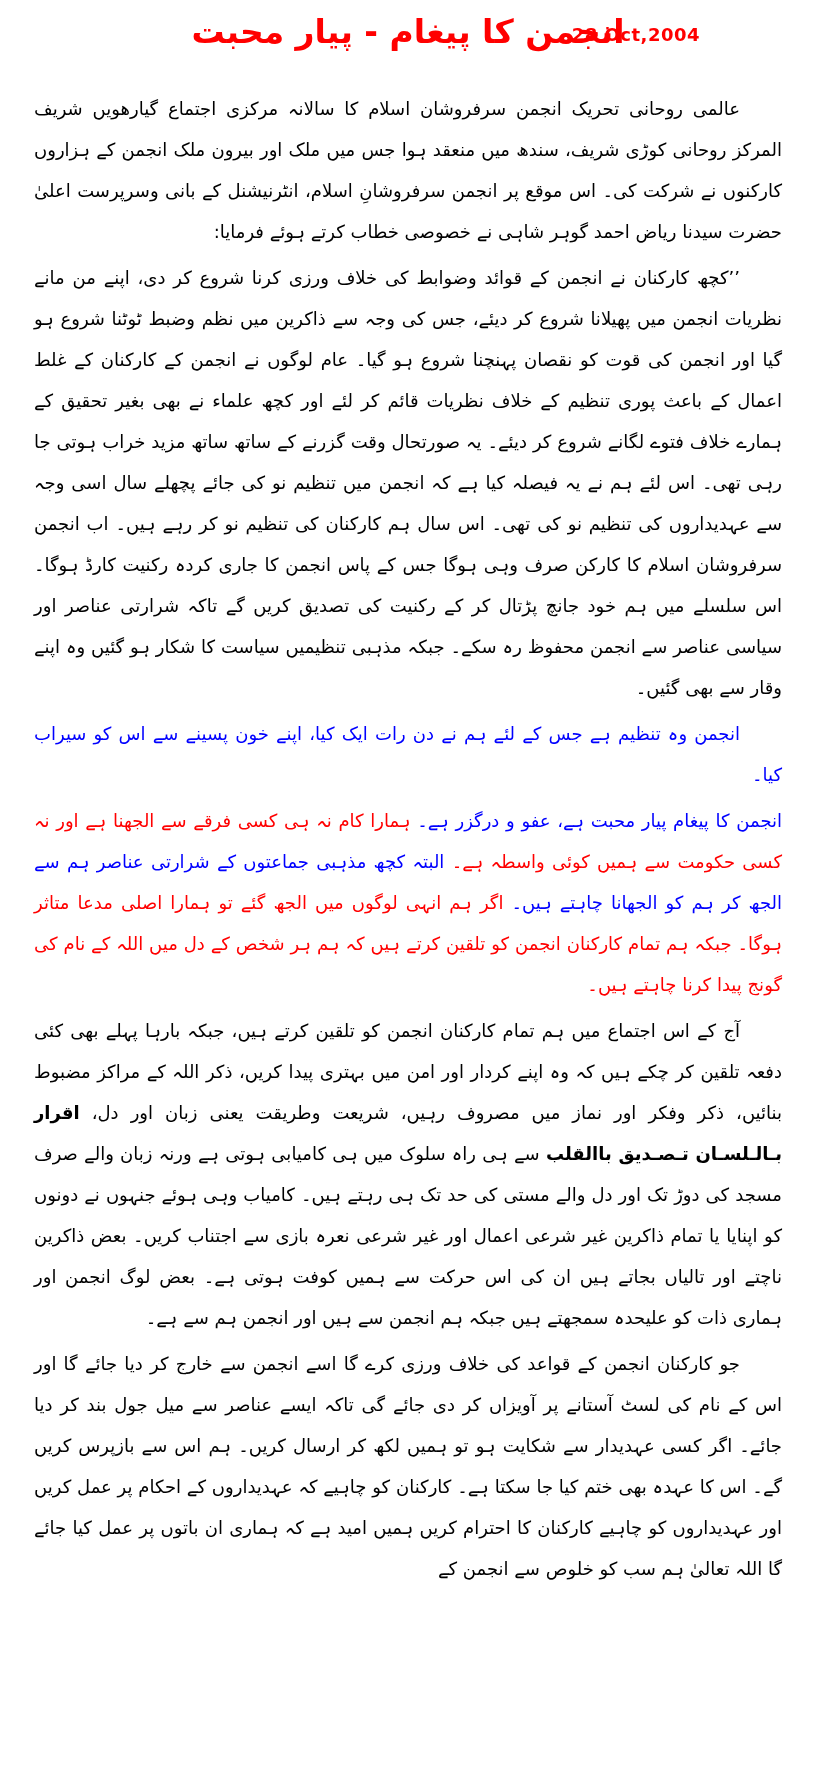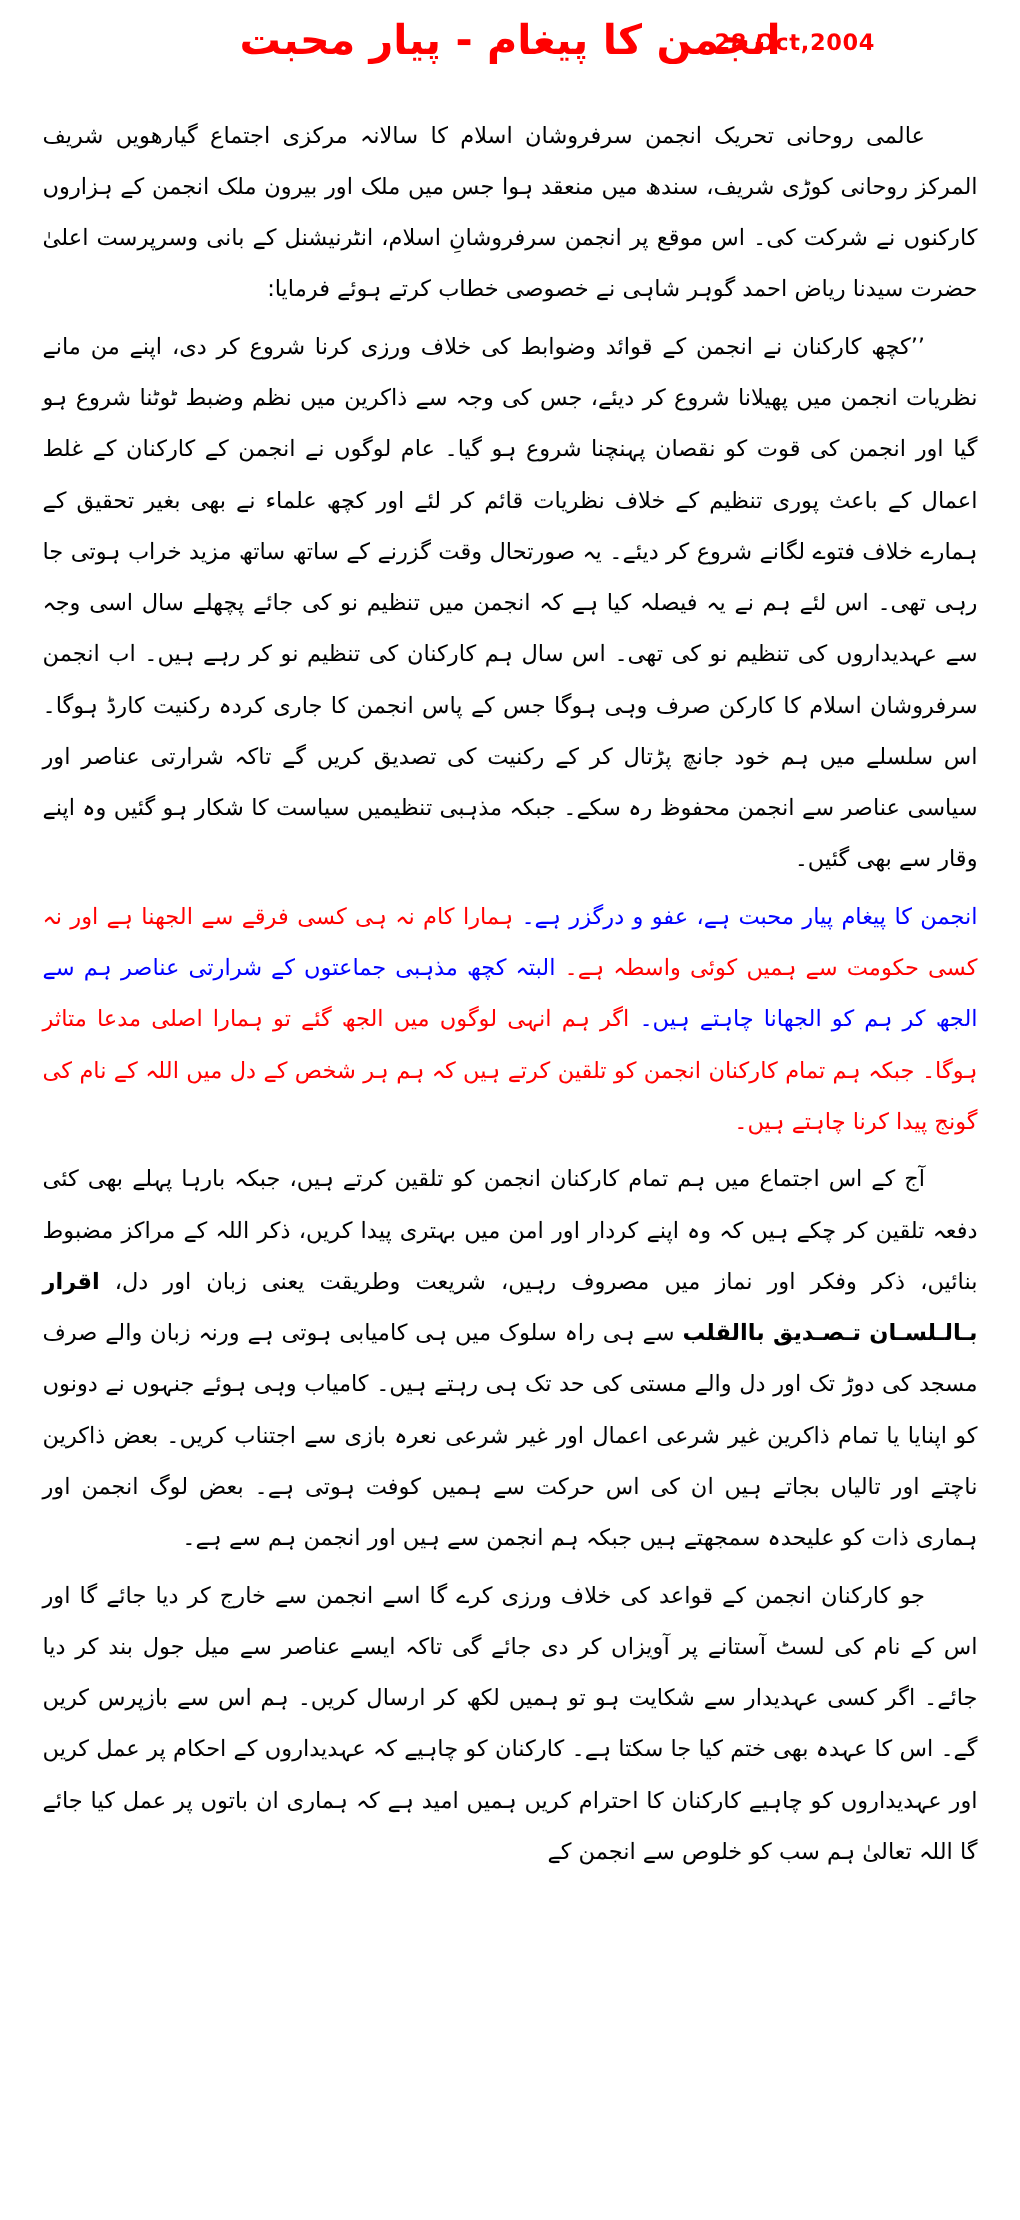--- a/index.html
+++ b/index.html
@@ -41,18 +41,19 @@
 <div class="page">
 
   <div class="header">
     <h1 class="title" style="color: rgb(255, 0, 0);">انجمن کا پیغام - پیار محبت</h1>
     <div class="date" style="color: rgb(255, 0, 0);">28 Oct,2004</div>
   </div>
 
   <div class="body" id="body-paragraphs">
       <p class="para indent" dir="rtl"><span style="color: rgb(0, 0, 0);">عالمی روحانی تحریک انجمن سرفروشان اسلام کا سالانہ مرکزی اجتماع گیارھویں شریف المرکز روحانی کوڑی شریف،  سندھ میں منعقد ہوا جس میں ملک اور بیرون ملک انجمن کے ہزاروں کارکنوں نے شرکت کی۔ اس موقع پر انجمن سرفروشانِ اسلام، انٹرنیشنل کے بانی وسرپرست اعلیٰ حضرت سیدنا ریاض احمد گوہر شاہی نے خصوصی خطاب کرتے ہوئے فرمایا:</span></p>
       <p class="para indent" dir="rtl"><span style="color: rgb(0, 0, 0);">’’کچھ کارکنان نے انجمن کے قوائد وضوابط کی خلاف ورزی کرنا شروع کر دی،  اپنے من مانے نظریات انجمن میں پھیلانا شروع کر دیئے،  جس کی وجہ سے ذاکرین میں نظم وضبط ٹوٹنا شروع ہو گیا اور انجمن کی قوت کو نقصان پہنچنا شروع ہو گیا۔  عام لوگوں نے انجمن کے کارکنان کے غلط اعمال کے باعث پوری تنظیم کے خلاف نظریات قائم کر لئے اور کچھ علماء نے بھی بغیر تحقیق کے ہمارے خلاف فتوے لگانے شروع کر دیئے۔  یہ صورتحال وقت گزرنے کے ساتھ ساتھ مزید خراب ہوتی جا رہی تھی۔  اس لئے ہم نے یہ فیصلہ کیا ہے کہ انجمن میں تنظیم نو کی جائے پچھلے سال اسی وجہ سے عہدیداروں کی تنظیم نو کی تھی۔ اس سال ہم کارکنان کی تنظیم نو کر رہے ہیں۔  اب انجمن سرفروشان اسلام کا کارکن صرف وہی ہوگا جس کے پاس انجمن کا جاری کردہ رکنیت کارڈ ہوگا۔ اس سلسلے میں ہم خود جانچ پڑتال کر کے رکنیت کی تصدیق کریں گے تاکہ شرارتی عناصر اور سیاسی عناصر سے انجمن محفوظ رہ سکے۔  جبکہ مذہبی تنظیمیں سیاست کا شکار ہو گئیں وہ اپنے وقار سے بھی گئیں۔</span></p>
+      <p class="para indent" dir="rtl"><span style="color: rgb(0, 0, 255);">انجمن وہ تنظیم ہے جس کے لئے ہم نے دن رات ایک کیا،  اپنے خون پسینے سے اس کو سیراب کیا۔</span></p>
       <p class="para" dir="rtl"><span style="color: rgb(0, 0, 255);">انجمن کا پیغام پیار محبت ہے،  عفو و درگزر ہے۔  </span><span style="color: rgb(255, 0, 0);">ہمارا کام نہ ہی کسی فرقے سے الجھنا ہے اور نہ کسی حکومت سے ہمیں کوئی واسطہ ہے۔  </span><span style="color: rgb(0, 0, 255);">البتہ کچھ مذہبی جماعتوں کے شرارتی عناصر ہم سے الجھ کر ہم کو الجھانا چاہتے ہیں۔  </span><span style="color: rgb(255, 0, 0);">اگر ہم انہی لوگوں میں الجھ گئے تو ہمارا اصلی مدعا متاثر ہوگا۔  جبکہ ہم تمام کارکنان انجمن کو تلقین کرتے ہیں کہ ہم ہر شخص کے دل میں اللہ کے نام کی گونج پیدا کرنا چاہتے ہیں۔</span></p>
       <p class="para indent" dir="rtl"><span style="color: rgb(0, 0, 0);">آج کے اس اجتماع میں ہم تمام کارکنان انجمن کو تلقین کرتے ہیں،  جبکہ بارہا پہلے بھی کئی دفعہ تلقین کر چکے ہیں کہ وہ اپنے کردار اور امن میں بہتری پیدا کریں،  ذکر اللہ کے مراکز مضبوط بنائیں،  ذکر وفکر اور نماز میں مصروف رہیں،  شریعت وطریقت یعنی زبان اور دل،  </span><span style="color: rgb(0, 0, 0); font-weight: bold;">اقرار بـالـلسـان تـصـدیق باالقلب</span><span style="color: rgb(0, 0, 0);"> سے ہی راہ سلوک میں ہی کامیابی ہوتی ہے ورنہ زبان والے صرف مسجد کی دوڑ تک اور دل والے مستی کی حد تک ہی رہتے ہیں۔ کامیاب وہی ہوئے جنہوں نے دونوں کو اپنایا یا تمام ذاکرین غیر شرعی اعمال اور غیر شرعی نعرہ بازی سے اجتناب کریں۔ بعض ذاکرین ناچتے اور تالیاں بجاتے ہیں ان کی اس حرکت سے ہمیں کوفت ہوتی ہے۔ بعض لوگ انجمن اور ہماری ذات کو علیحدہ سمجھتے ہیں جبکہ ہم انجمن سے ہیں اور انجمن ہم سے ہے۔</span></p>
       <p class="para indent" dir="rtl"><span style="color: rgb(0, 0, 0);">جو کارکنان انجمن کے قواعد کی خلاف ورزی کرے گا اسے انجمن سے خارج کر دیا جائے گا اور اس کے نام کی لسٹ آستانے پر آویزاں کر دی جائے گی تاکہ ایسے عناصر سے میل جول بند کر دیا جائے۔  اگر کسی عہدیدار سے شکایت ہو تو ہمیں لکھ کر ارسال کریں۔  ہم اس سے بازپرس کریں گے۔  اس کا عہدہ بھی ختم کیا جا سکتا ہے۔  کارکنان کو چاہیے کہ عہدیداروں کے احکام پر عمل کریں اور عہدیداروں کو چاہیے کارکنان کا احترام کریں ہمیں امید ہے کہ ہماری ان باتوں پر عمل کیا جائے گا اللہ تعالیٰ ہم سب کو خلوص سے انجمن کے</span></p>
     </div>
 
 </div>
 
 </body></html>

